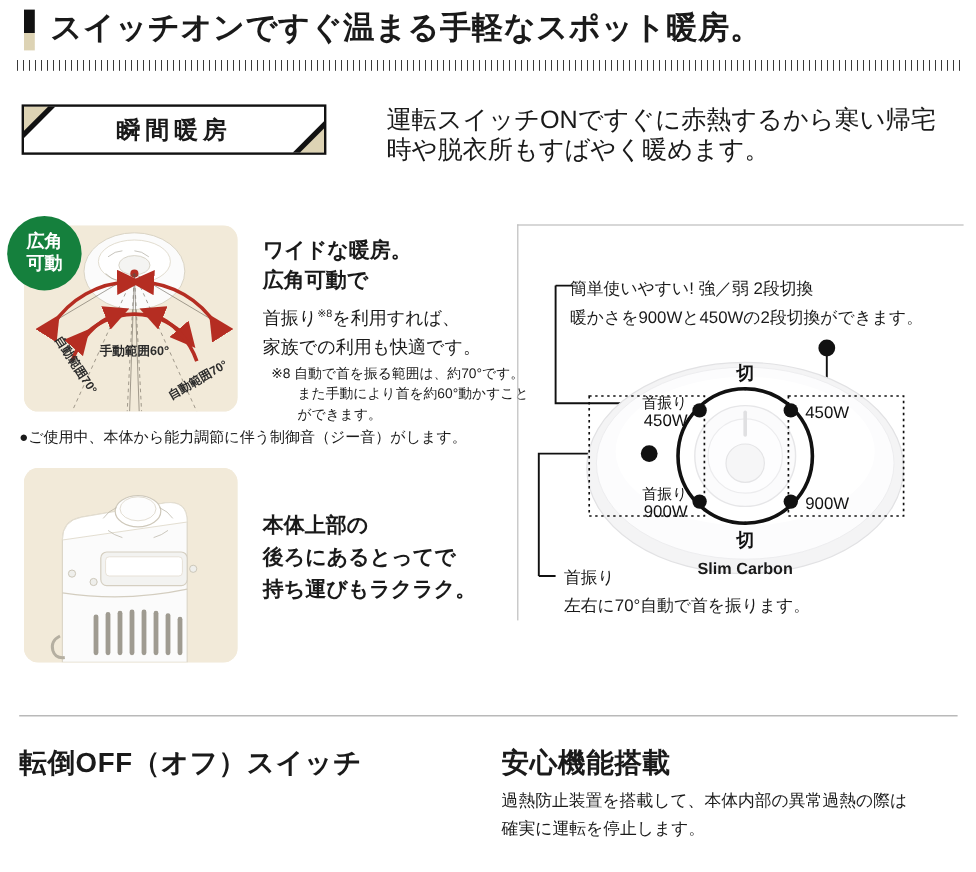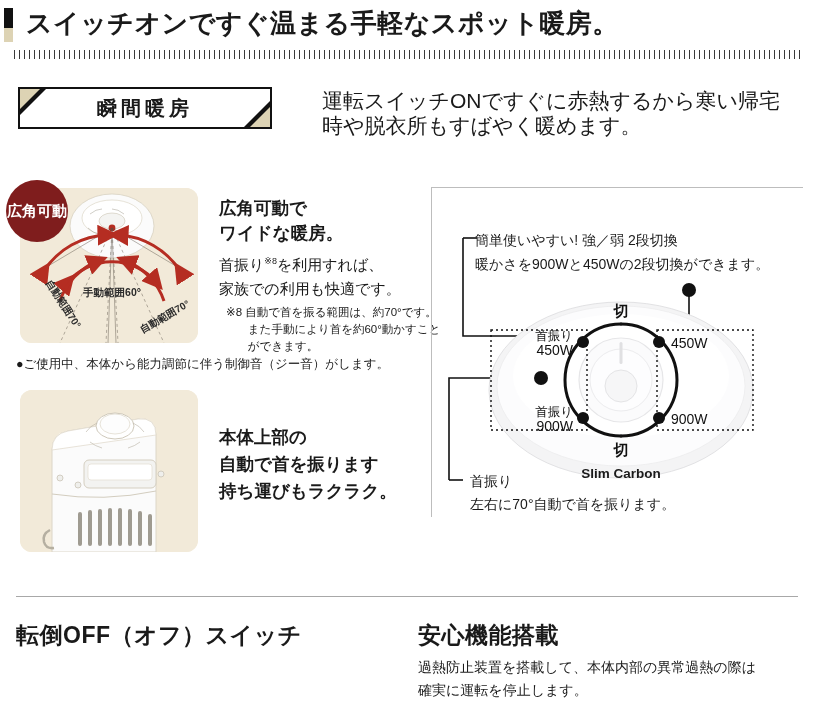--- a/index.html
+++ b/index.html
@@ -12,21 +12,21 @@
     height: 727px;
     position: relative;
     font-family: "Liberation Sans", "DejaVu Sans", sans-serif;
     color: #1a1a1a;
     overflow: hidden;
   }
 
   
   .headline-row {
     position: absolute;
-    left: 4px;
+    left: 20px;
     top: 6px;
     display: flex;
     align-items: flex-start;
   }
   .headline-bar {
     width: 9px;
     height: 34px;
     margin-right: 13px;
     margin-top: 2px;
     background: linear-gradient(to bottom, #111111 0 58%, #ddd3b4 58% 100%);
@@ -123,24 +123,24 @@
     border-radius: 12px;
     overflow: hidden;
   }
   .wide-badge {
     position: absolute;
     left: 6px;
     top: 180px;
     width: 62px;
     height: 62px;
     border-radius: 50%;
-    background: #7f1d1d;
+    background: #15803d;
     color: #ffffff;
     display: flex;
-    flex-direction: row;
+    flex-direction: column;
     align-items: center;
     justify-content: center;
     font-size: 15px;
     font-weight: bold;
     line-height: 18px;
     z-index: 5;
   }
 
   .wide-head {
     position: absolute;
@@ -314,22 +314,22 @@
     <text x="118" y="140" font-family="Liberation Sans, sans-serif" font-size="10" font-weight="bold" fill="#2b2b2b" transform="rotate(-30 130 134)">自動範囲70°</text>
   </svg>
 </div>
 
 <div class="wide-badge">
   <span>広角</span>
   <span>可動</span>
 </div>
 
 <div class="wide-head">
+  <div>ワイドな暖房。</div>
   <div>広角可動で</div>
-  <div>ワイドな暖房。</div>
 </div>
 
 <div class="wide-sub">
   <div>
     <span>首振り</span><sup>※8</sup><span>を利用すれば、</span>
   </div>
   <div>家族での利用も快適です。</div>
 </div>
 
 <div class="wide-note">※8 自動で首を振る範囲は、約70°です。また手動により首を約60°動かすことができます。</div>
@@ -371,21 +371,21 @@
       <rect x="118" y="121" width="4" height="35" rx="2"></rect>
       <rect x="128" y="124" width="4" height="32" rx="2"></rect>
     </g>
 
     <path d="M30 140 q-8 4 -6 12 q2 7 10 6" stroke="#b5afa1" stroke-width="2.5" fill="none"></path>
   </svg>
 </div>
 
 <div class="handle-head">
   <div>本体上部の</div>
-  <div>自動で首を振ります</div>
+  <div>後ろにあるとってで</div>
   <div>持ち運びもラクラク。</div>
 </div>
 
 <div class="panel-box"></div>
 
 <div class="callout-top">
   <div>簡単使いやすい! 強／弱 2段切換</div>
   <div>暖かさを900Wと450Wの2段切換ができます。</div>
 </div>
 

